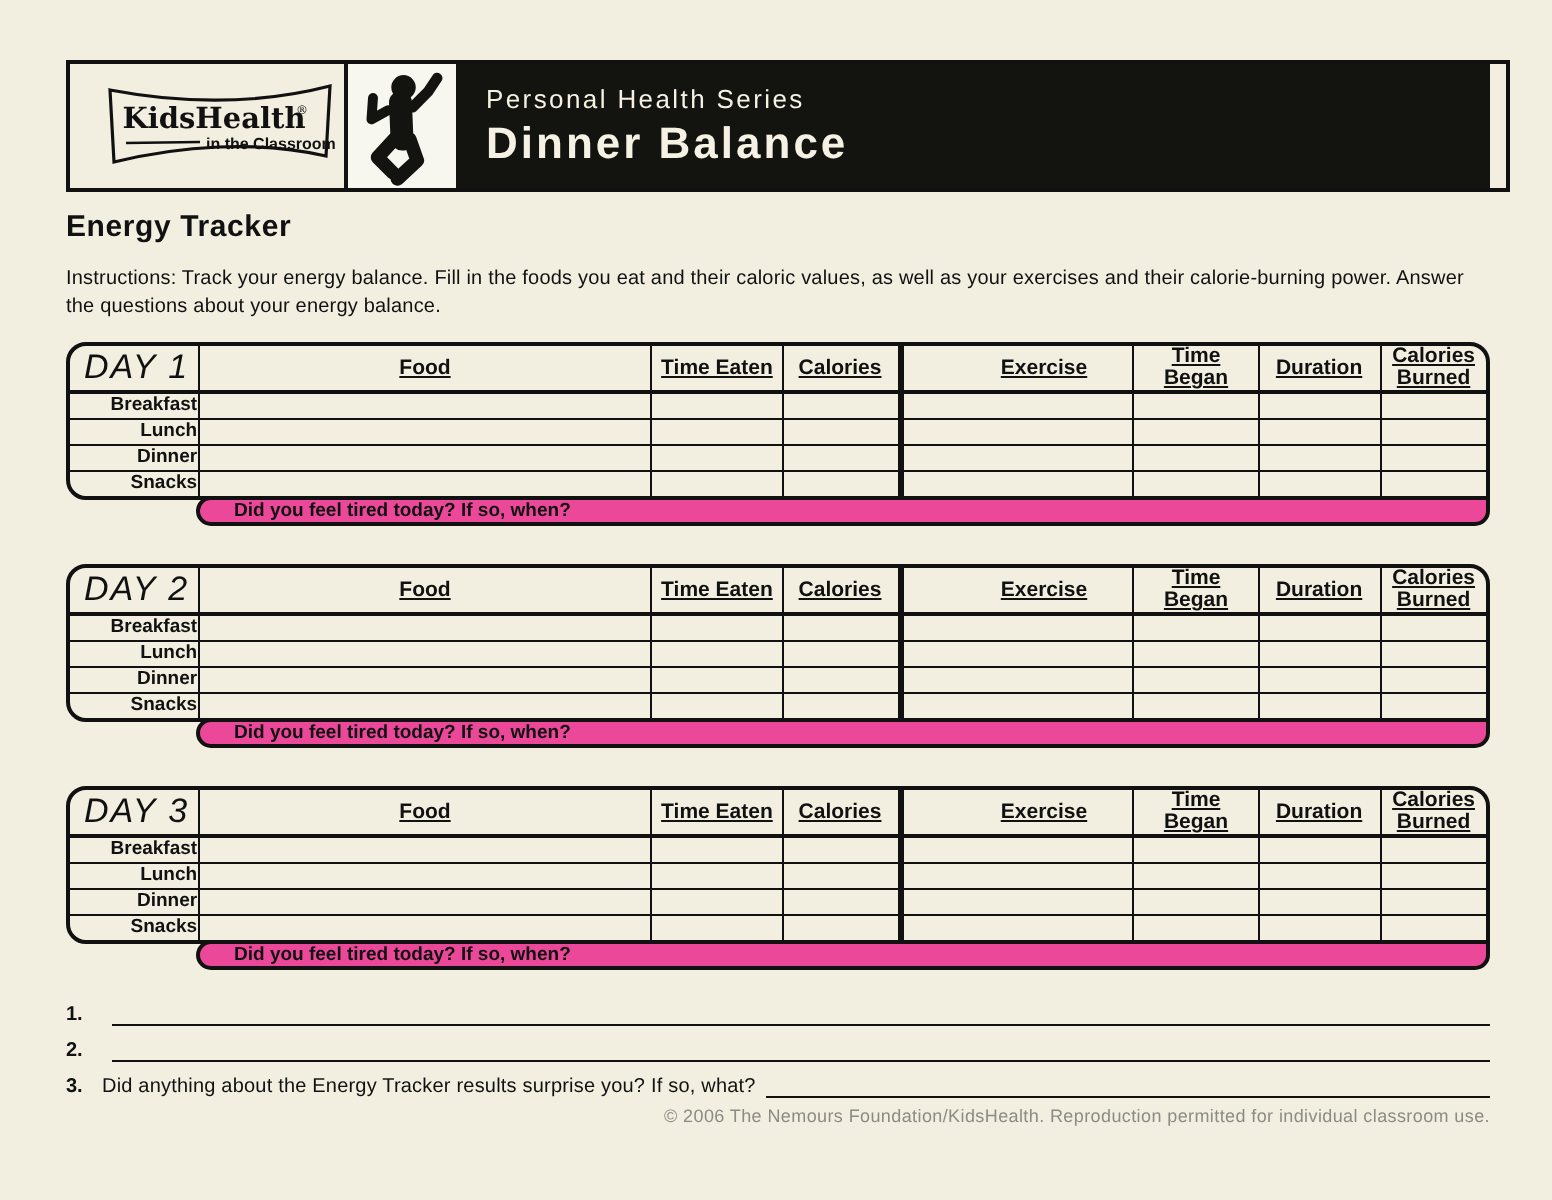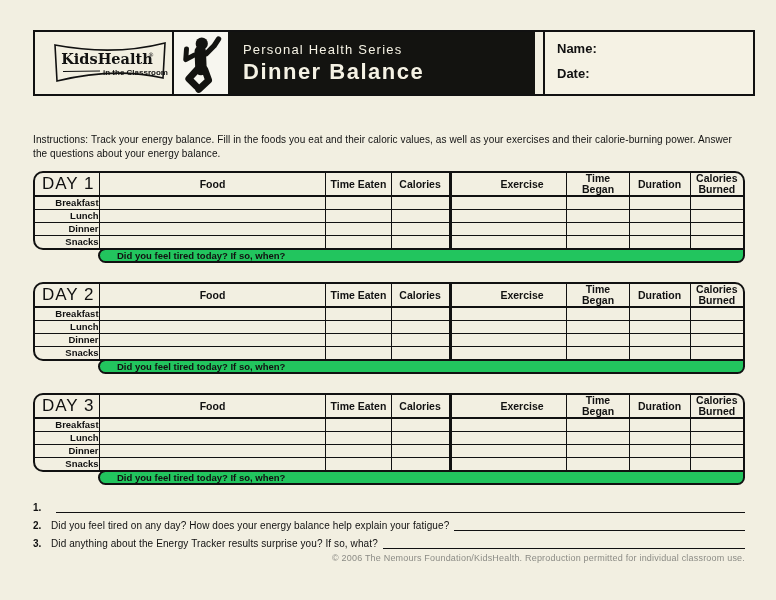--- a/index.html
+++ b/index.html
@@ -57,36 +57,36 @@
   col.c-label{width:63px;} col.c-food{width:223px;} col.c-time{width:64px;}
   col.c-cal{width:58px;}  col.c-ex{width:115px;}  col.c-began{width:61px;}
   col.c-dur{width:60px;}  col.c-burn{width:52px;}
   th, td { border:1px solid #111; }
   table tr:first-child th { border-top:none; border-bottom:2px solid #111; }
   table tr th:first-child, table tr td:first-child { border-left:none; }
   table tr th:last-child,  table tr td:last-child  { border-right:none; }
   table tr:last-child th,  table tr:last-child td  { border-bottom:none; }
   th.col-head {
     font-size:10.5px; font-weight:bold; height:21px; text-align:center;
-    line-height:11px; padding:0 2px;
+    line-height:11px; padding:0 2px;text-decoration:underline;
   }
   th.day-label {
     font-size:17px; font-weight:normal; letter-spacing:1px;
-    text-align:left; padding-left:7px;
+    text-align:left; padding-left:7px;font-style:italic;
   }
   th.thick, td.thick { border-left:3px solid #111;padding-left:28px; }
   th.row-label {
     font-size:9.5px; font-weight:bold; text-align:right; padding-left:6px;
     height:13px;
   }
   td.entry { height:13px; }
 
   .tired-bar {
     margin-left:65px; margin-top:-2px; height:15px;
-    background:#22c55e; border:2px solid #111;
+    background:#ec4899; border:2px solid #111;
     border-radius:9px 0 9px 9px;
     font-size:9.5px; font-weight:bold; line-height:11px;
     padding-left:17px; display:flex; align-items:center;
     position:relative; z-index:2;
   }
 
   
   .questions { position:absolute; left:33px; top:501px; width:712px; }
   .question { display:flex; align-items:flex-end; margin-bottom:6px; height:12px; }
   .q-num  { flex:0 0 18px; font-size:10px; font-weight:bold; }
@@ -123,26 +123,23 @@
           <path d="M25 44 L14 56 L24 66" stroke-width="9" fill="none"></path>
           <path d="M35 44 L40 58 L27 70" stroke-width="9" fill="none"></path>
         </g>
       </svg>
     </div>
     <div class="banner">
       <div class="series">Personal Health Series</div>
       <div class="title">Dinner Balance</div>
     </div>
     <div class="name-spacer"></div>
-    <div class="name-box">
-      <div>Name:</div>
-      <div>Date:</div>
-    </div>
-  </div>
-
+  </div>
+
+  <div class="tracker-title">Energy Tracker</div>
   <div class="instructions">Instructions: Track your energy balance. Fill in the foods you eat and their caloric values, as well as your exercises and their calorie-burning power. Answer the questions about your energy balance.</div>
 
   <div id="tables">
   <div class="day-block" style="top: 171px;">
     <div class="tbl-wrap">
       <table>
         <colgroup>
           <col class="c-label">
               <col class="c-food">
               <col class="c-time">
@@ -356,21 +353,20 @@
   </div>
 </div>
 
   <div class="questions">
     <div class="question">
       <span class="q-num">1.</span>
       <span class="q-line"></span>
     </div>
     <div class="question">
       <span class="q-num">2.</span>
-      <span class="q-text">Did you feel tired on any day? How does your energy balance help explain your fatigue?</span>
       <span class="q-line"></span>
     </div>
     <div class="question">
       <span class="q-num">3.</span>
       <span class="q-text">Did anything about the Energy Tracker results surprise you? If so, what?</span>
       <span class="q-line"></span>
     </div>
   </div>
 
   <div class="copyright">© 2006 The Nemours Foundation/KidsHealth. Reproduction permitted for individual classroom use.</div>

